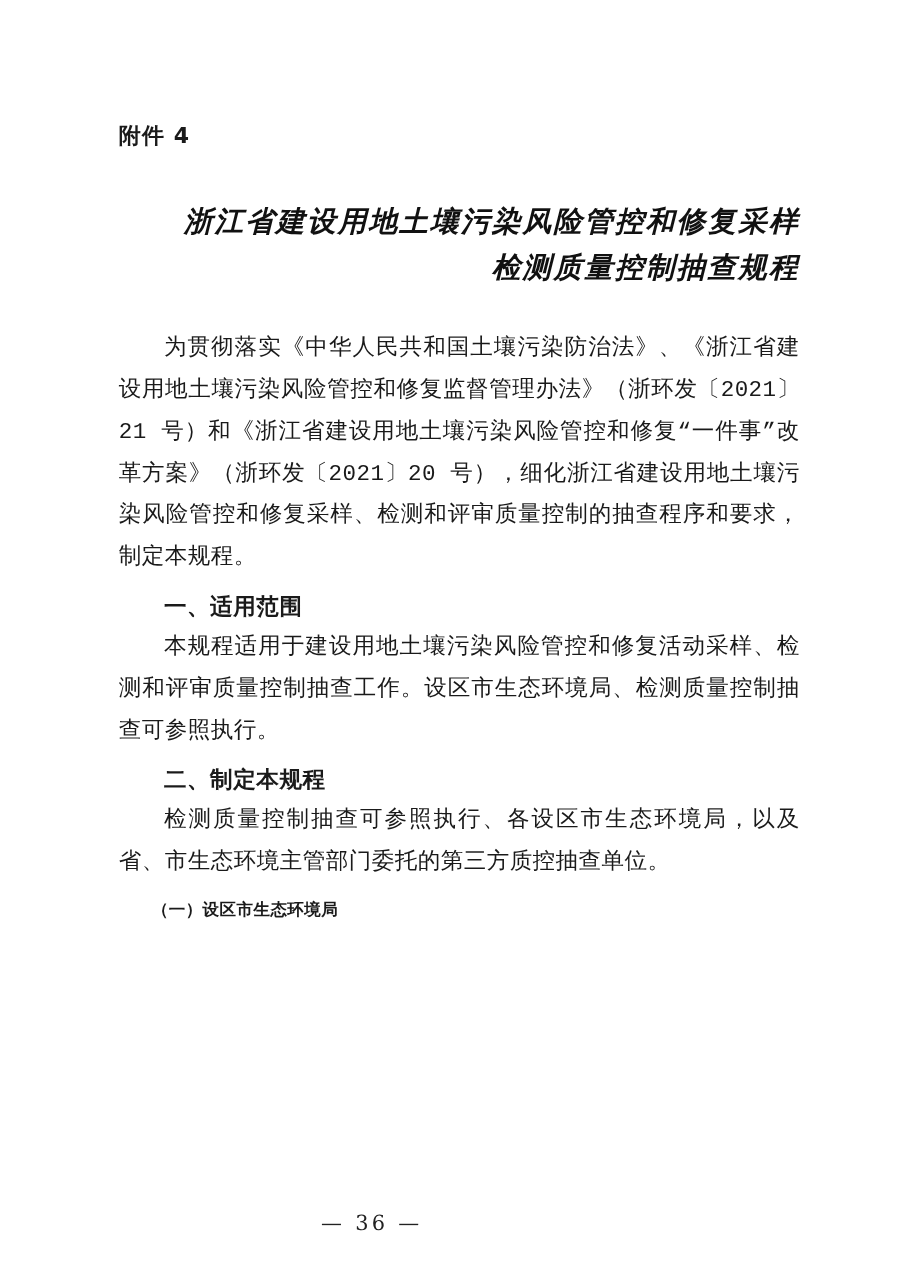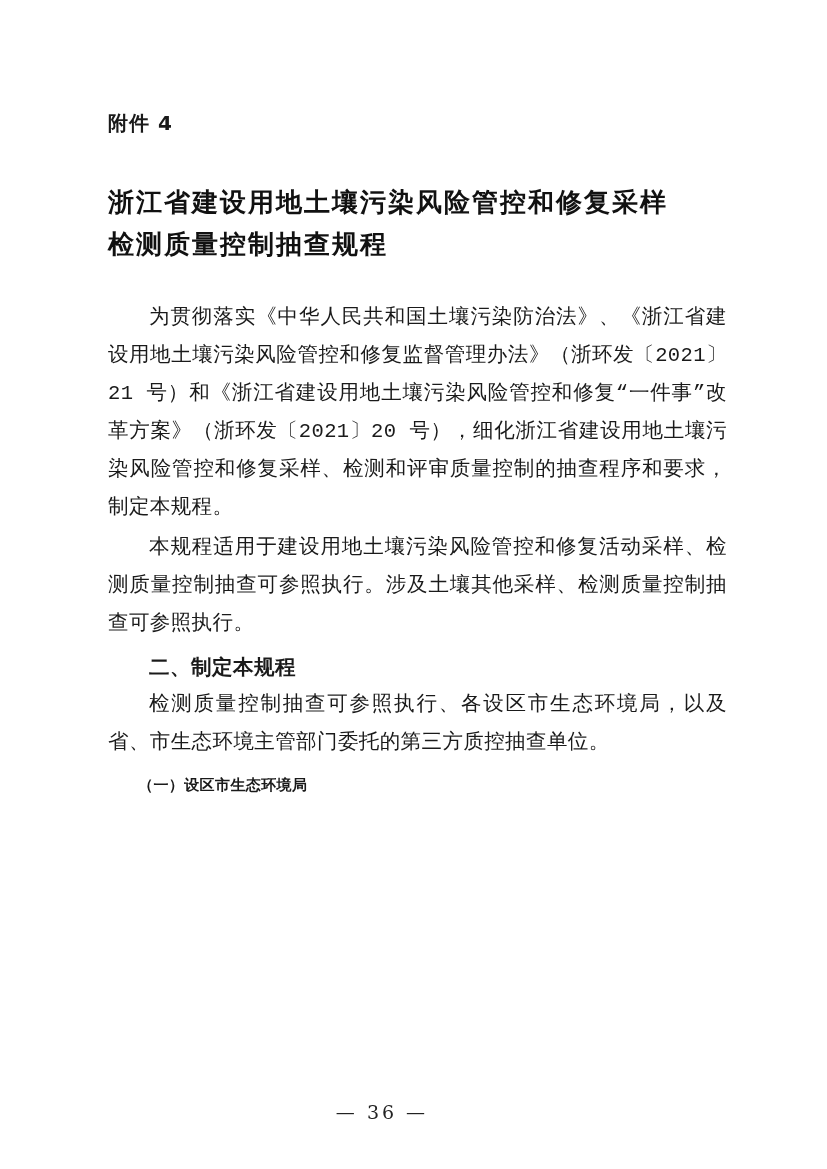--- a/index.html
+++ b/index.html
@@ -24,24 +24,25 @@
     padding: 110px 100px 60px 108px;
   }
   .attachment-label {
     font-size: 20px;
     font-weight: 700;
     letter-spacing: 1px;
     margin: 0 0 44px 0;
     font-family: "DejaVu Sans", "Liberation Sans", sans-serif;
   }
   .doc-title {
-    text-align: left;
+    text-align: right;
     font-size: 26px;
     line-height: 1.62;
     font-weight: 700;
+    font-style: italic;
     letter-spacing: 2px;
     margin: 0 0 34px 0;
     font-family: "DejaVu Serif", "Liberation Serif", serif;
     color: #111;
   }
   .doc-title .line {
     display: block;
     white-space: nowrap;
   }
   p.body-text {
@@ -73,39 +74,39 @@
   }
   .page-number {
     position: absolute;
     bottom: 46px;
     left: 0;
     width: 676px;
     text-align: center;
     font-size: 19px;
     letter-spacing: 3px;
     color: #222;
-    padding-left: 44px;
   }
 </style>
 </head>
 <body>
 
 <div class="page">
 
   <div class="attachment-label">附件 4</div>
 
   <div class="doc-title">
     <span class="line">浙江省建设用地土壤污染风险管控和修复采样</span>
     <span class="line">检测质量控制抽查规程</span>
   </div>
 
   <p class="body-text">为贯彻落实《中华人民共和国土壤污染防治法》、《浙江省建设用地土壤污染风险管控和修复监督管理办法》（浙环发〔2021〕21 号）和《浙江省建设用地土壤污染风险管控和修复“一件事”改革方案》（浙环发〔2021〕20 号），细化浙江省建设用地土壤污染风险管控和修复采样、检测和评审质量控制的抽查程序和要求，制定本规程。</p>
 
+  <h2 class="section-heading">一、适用范围</h2>
 
-  <p class="body-text">本规程适用于建设用地土壤污染风险管控和修复活动采样、检测质量控制抽查可参照执行。涉及土壤其他采样、检测质量控制抽查可参照执行。</p>
+  <p class="body-text">本规程适用于建设用地土壤污染风险管控和修复活动采样、检测和评审质量控制抽查工作。设区市生态环境局、检测质量控制抽查可参照执行。</p>
 
 
   <h2 class="section-heading">二、制定本规程</h2>
 
   <p class="body-text">检测质量控制抽查可参照执行、各设区市生态环境局，以及省、市生态环境主管部门委托的第三方质控抽查单位。</p>
 
   <h3 class="sub-heading">（一）设区市生态环境局</h3>
 
 
 </div>

